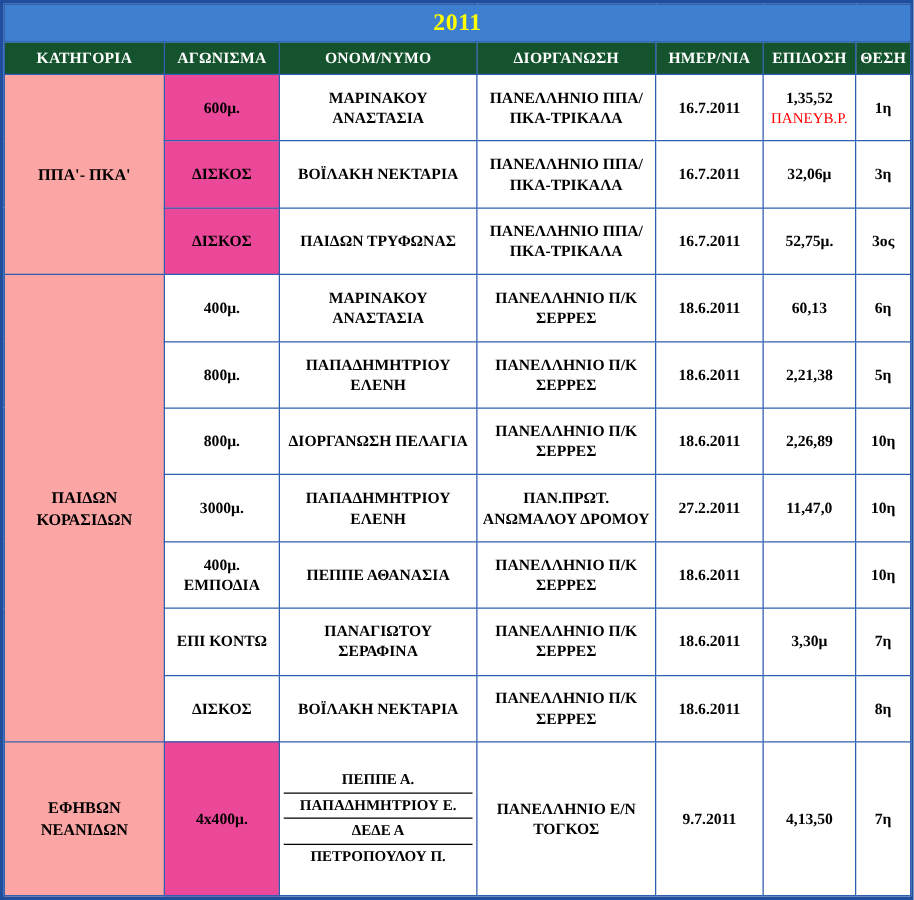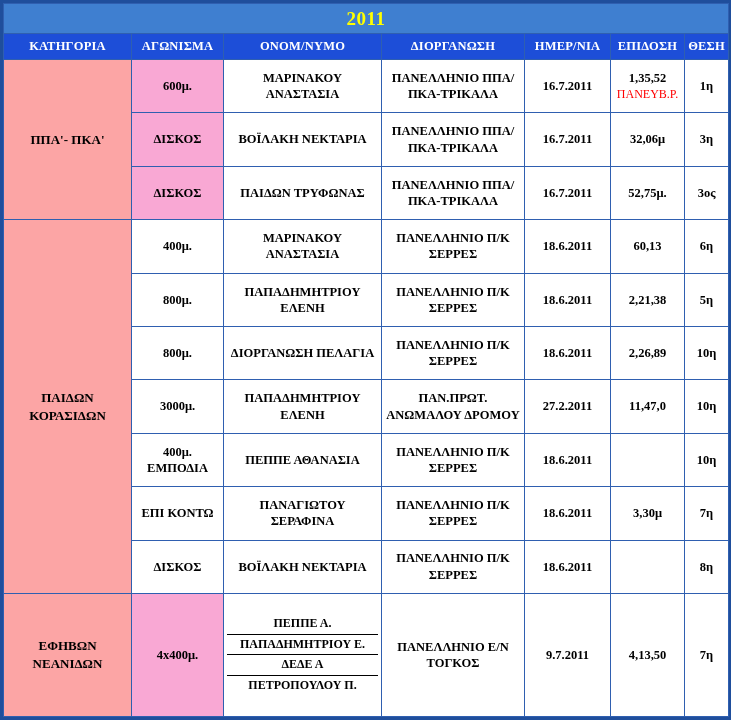--- a/index.html
+++ b/index.html
@@ -38,39 +38,39 @@
   .title-cell {
     background: #3f7fd0;
     color: #ffff00;
     font-size: 19px;
     font-weight: bold;
     height: 30px;
     letter-spacing: 0.5px;
   }
   
   .hdr {
-    background: #1d4ed8;
+    background: #14532d;
     color: #ffffff;
     font-size: 12.5px;
     font-weight: bold;
     height: 26px;
     letter-spacing: 0.2px;
   }
   
   .cat {
     background: #fca5a5;
     color: #000000;
     font-size: 13px;
     font-weight: bold;
     line-height: 1.35;
     margin-top: 40px;
   }
   
   .ev {
-    background: #f9a8d4;
+    background: #ec4899;
     color: #000000;
     font-size: 12.5px;
     font-weight: bold;
     line-height: 1.3;
   }
   .ev.plain {
     background: #ffffff;
   }
   .cell {
     background: #ffffff;

